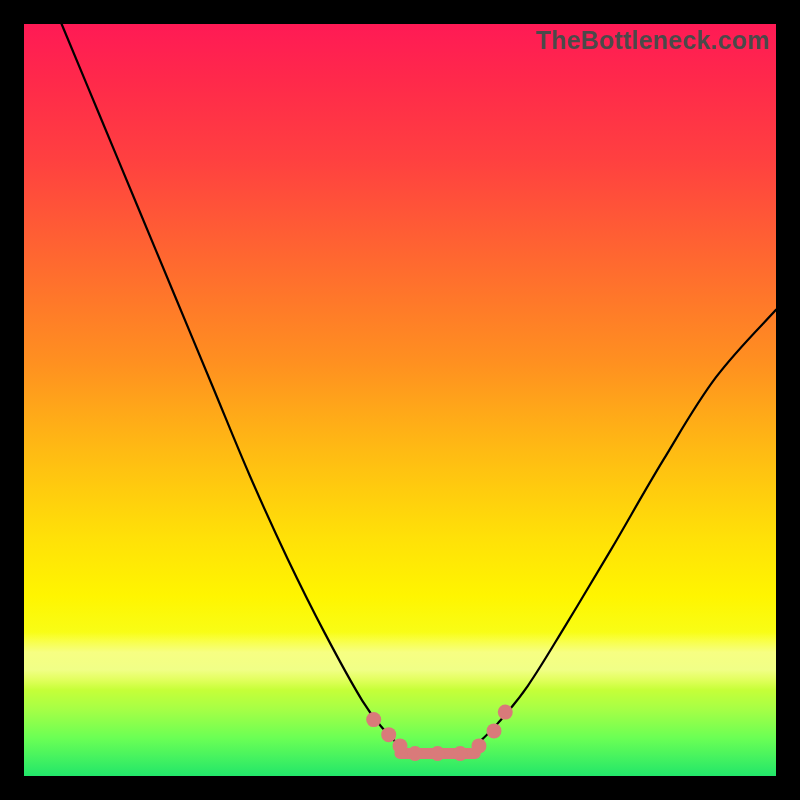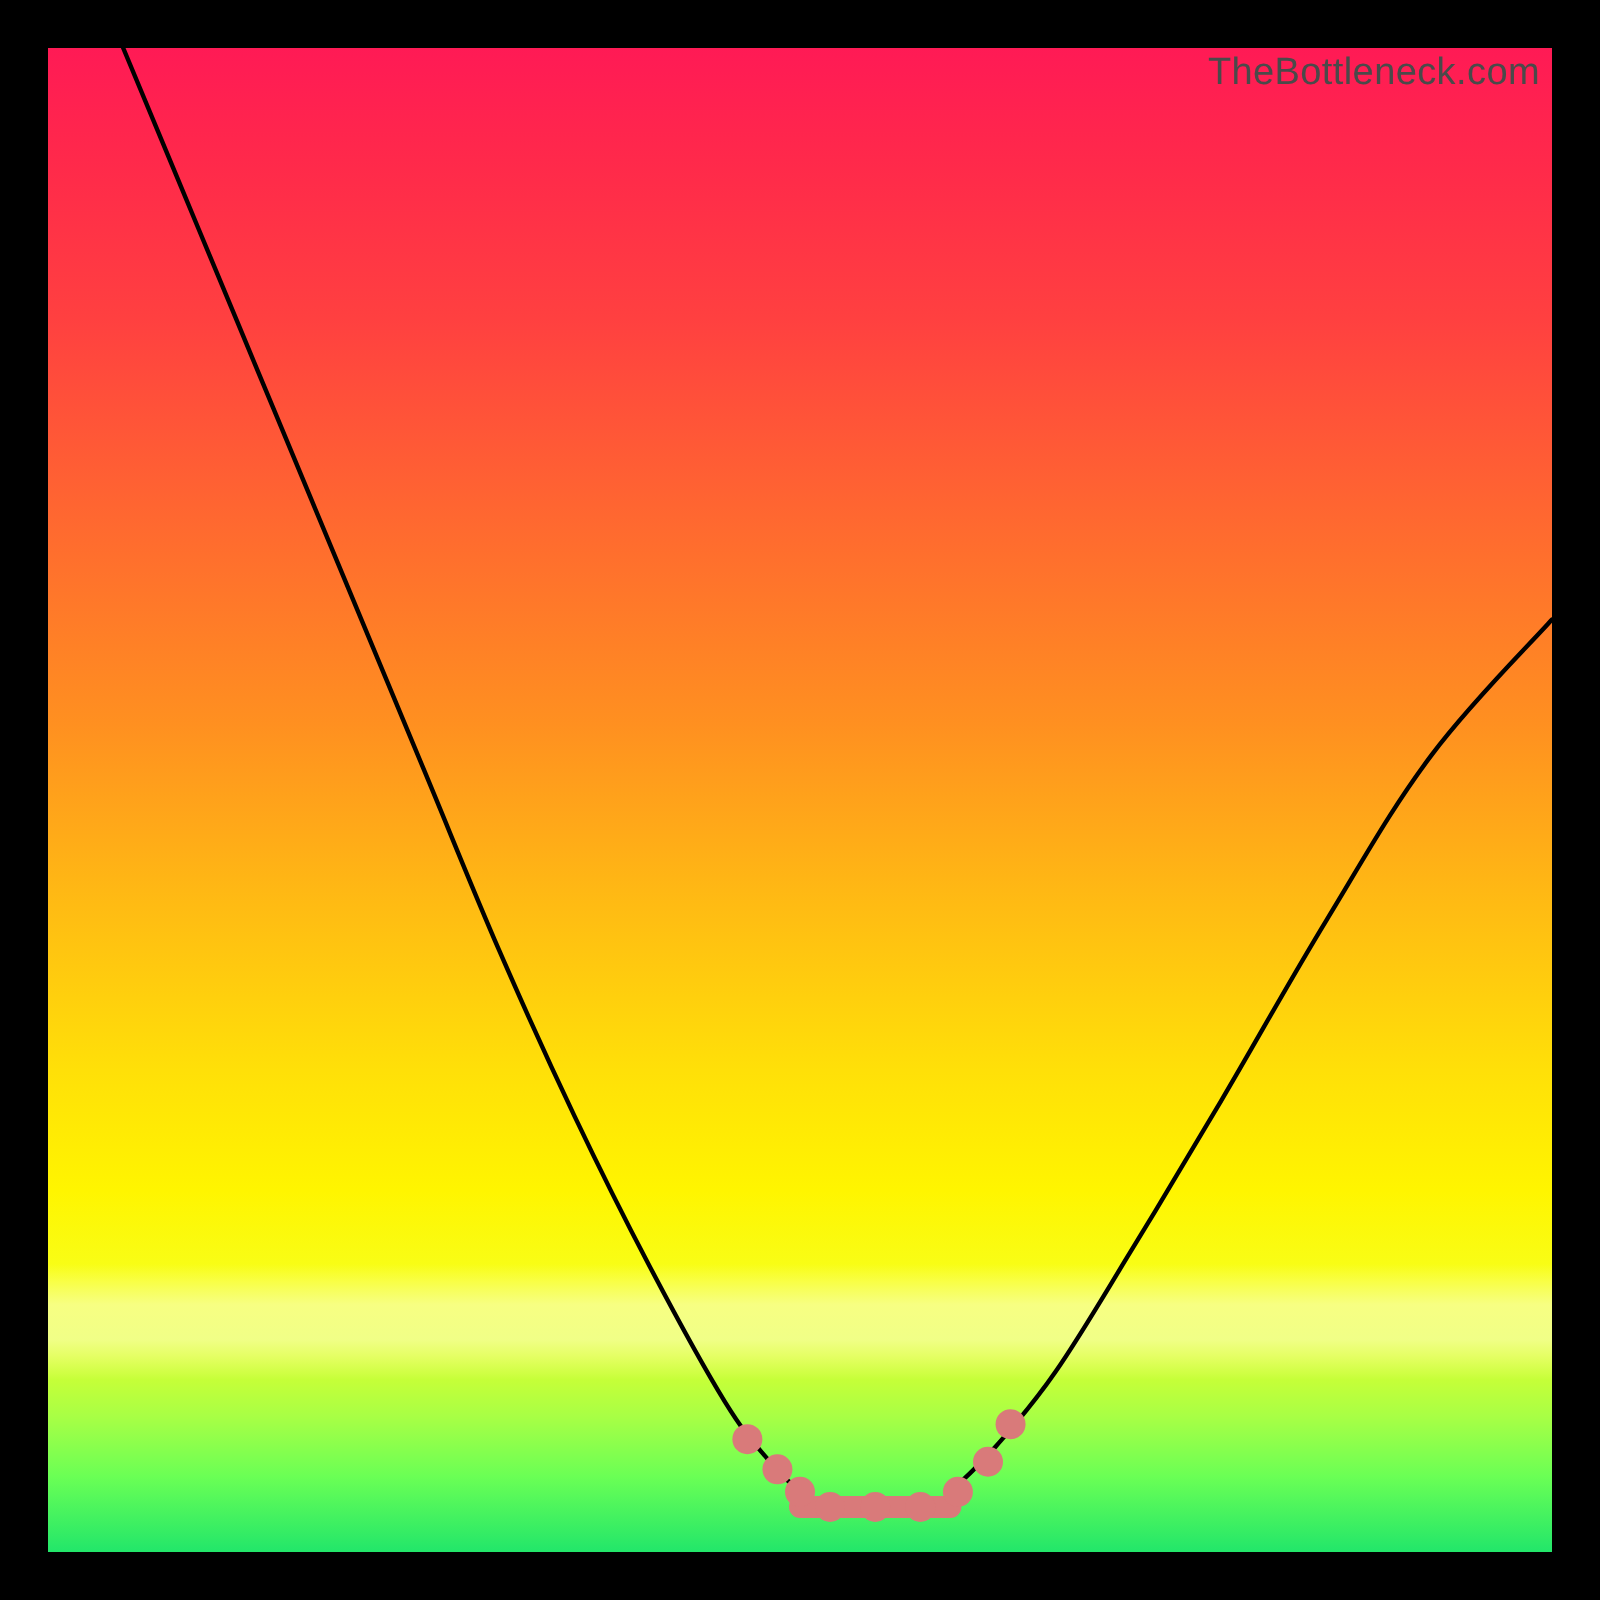--- a/index.html
+++ b/index.html
@@ -54,22 +54,22 @@
       rgba(255,255,210,0.55) 35%,
       rgba(255,255,210,0.55) 65%,
       rgba(255,255,210,0.0) 100%
     );
     pointer-events: none;
   }
   .watermark {
     position: absolute;
     top: 2px;
     right: 6px;
-    font-size: 19px;
-    font-weight: 400;
+    font-size: 25px;
+    font-weight: 700;
     color: #4a4a4a;
     letter-spacing: 0.2px;
     user-select: none;
   }
   svg.curves {
     position: absolute;
     left: 0;
     top: 0;
     width: 752px;
     height: 752px;

